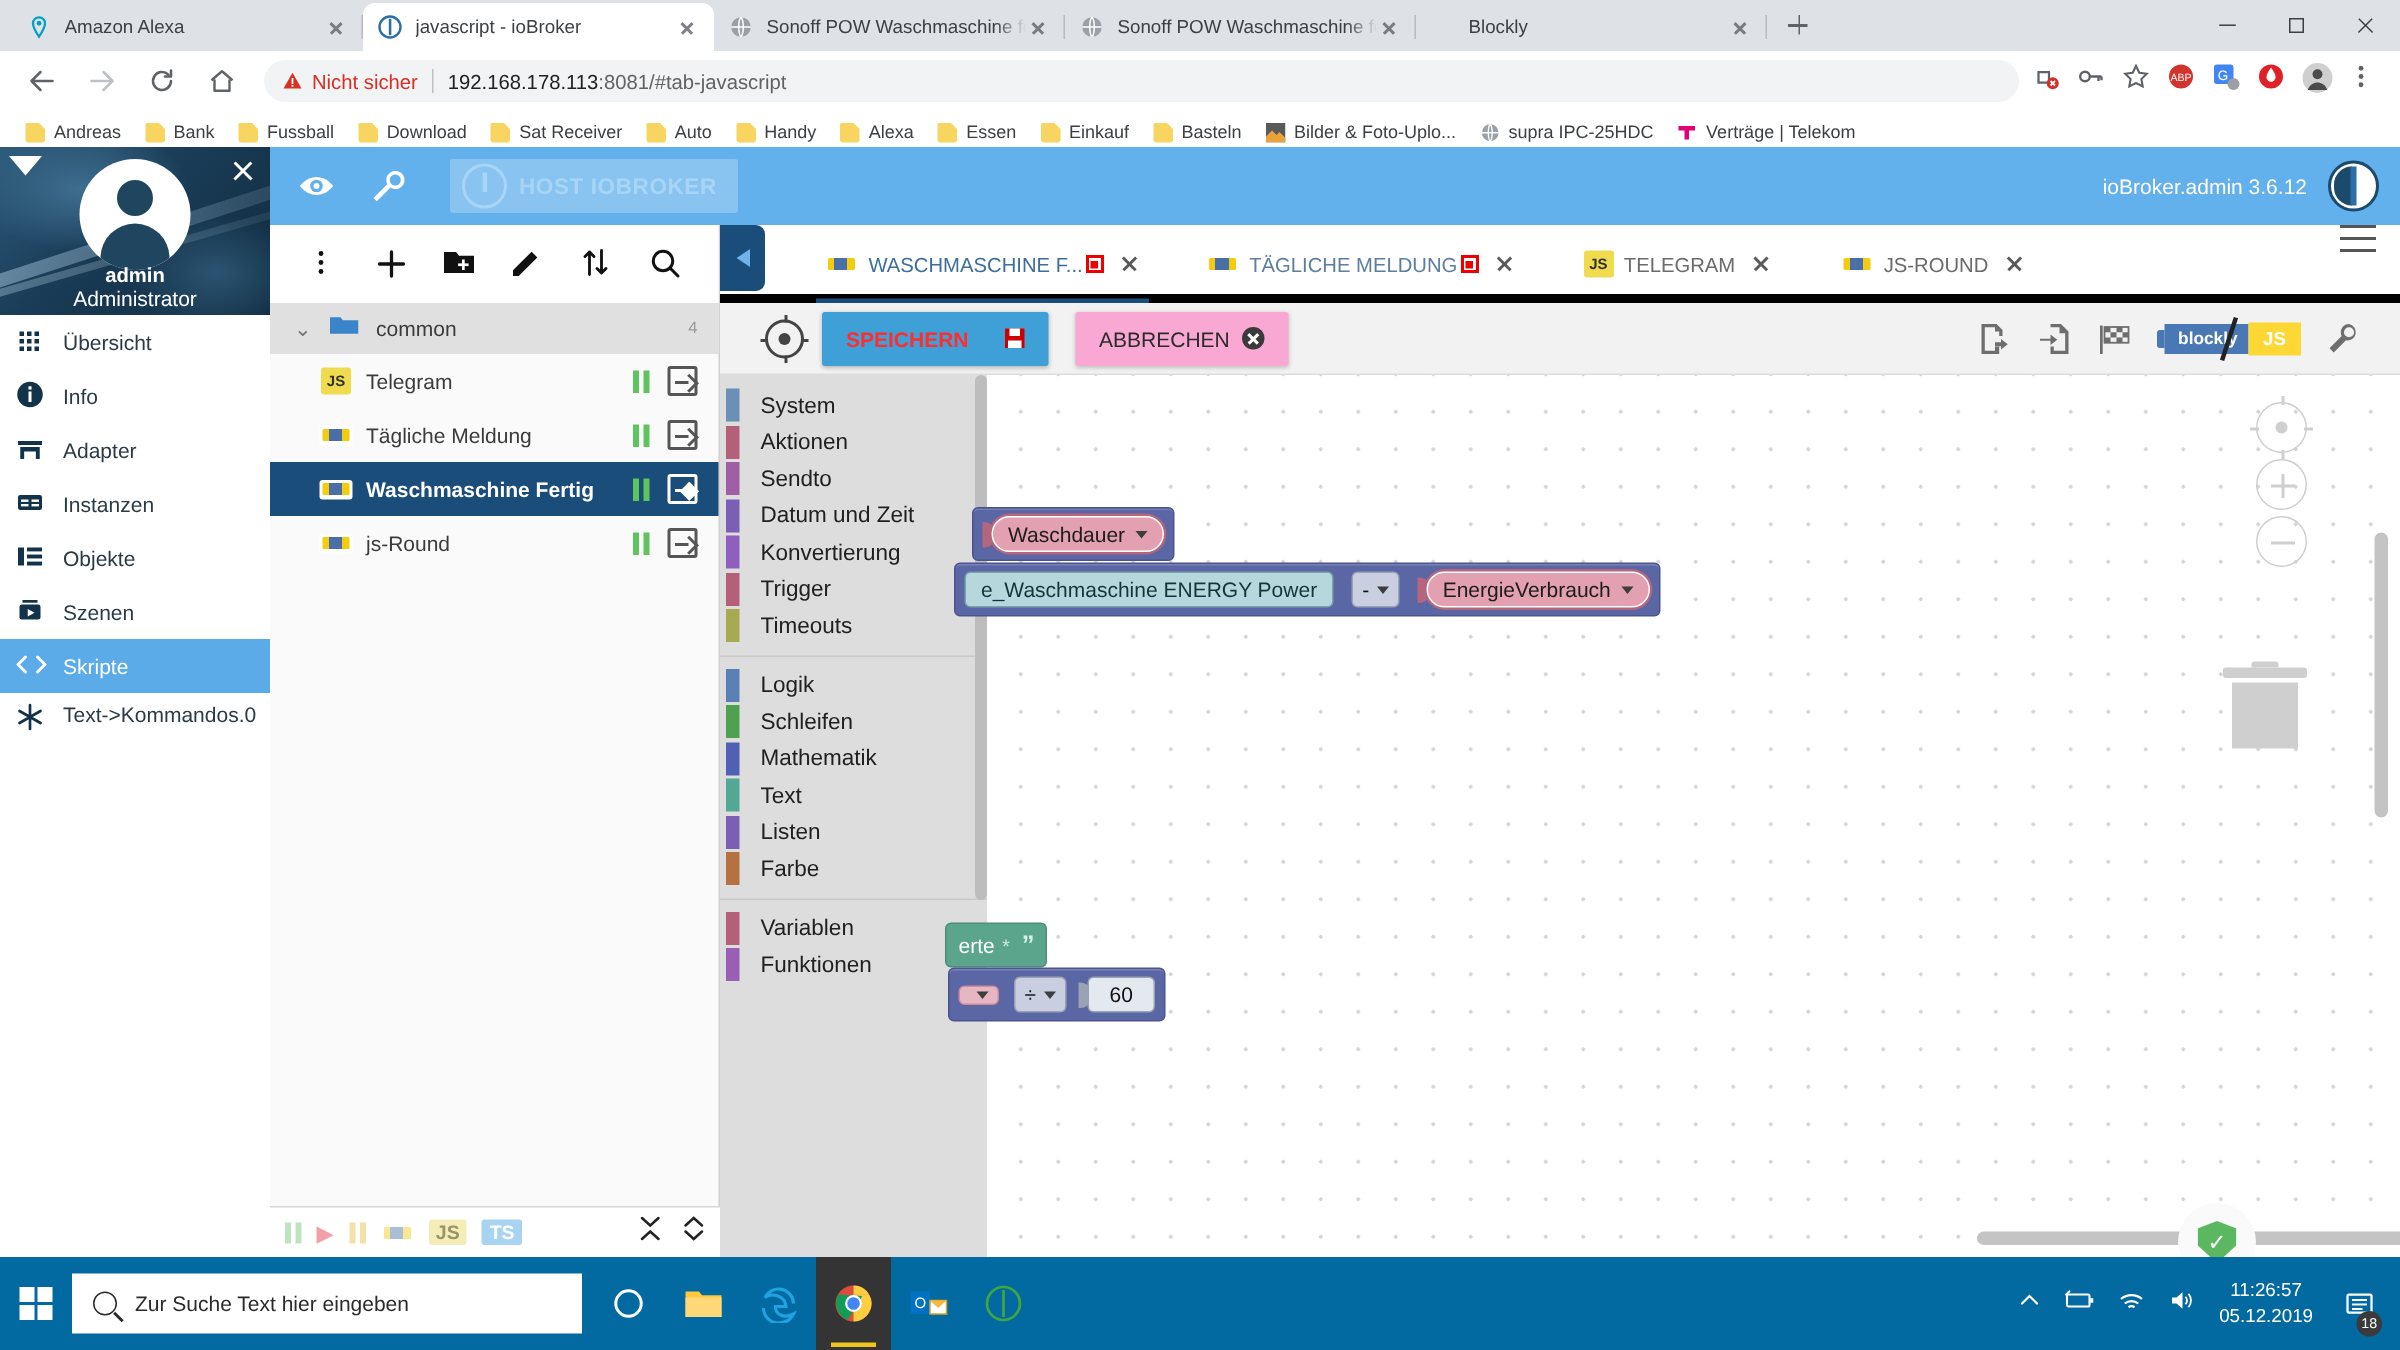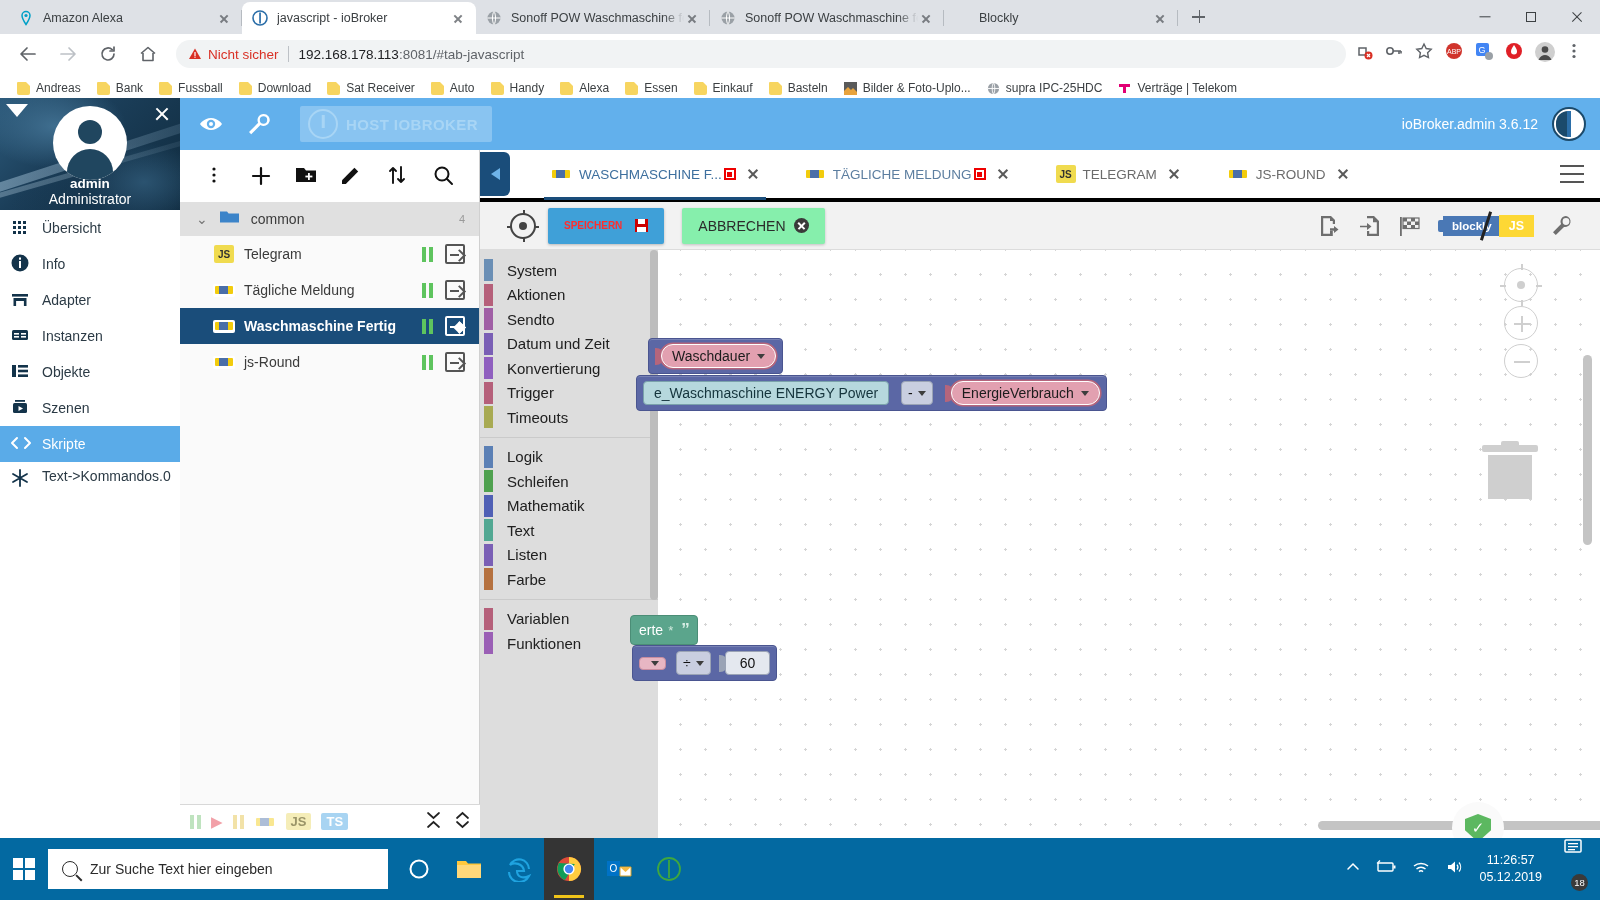--- a/index.html
+++ b/index.html
@@ -135,21 +135,21 @@
   .arrow-box:before{content:"";position:absolute;left:3px;top:8px;width:9px;height:2px;background:#555;}
   .arrow-box:after{content:"";position:absolute;left:8px;top:5px;width:7px;height:7px;border-top:2px solid #555;border-right:2px solid #555;transform:rotate(45deg);}
   .tree-row.sel .arrow-box:before,.tree-row.sel .arrow-box:after{background:#fff;border-color:#fff;}
   .tree-row.sel .arrow-box:before{background:#fff;}
   .tree-bottom{position:absolute;left:0;bottom:0;width:300px;height:34px;border-top:1px solid #d8d8d8;background:#fff;display:flex;align-items:center;padding:0 10px;gap:10px;}
   .tb-p{display:flex;gap:3px;} .tb-p i{width:4px;height:14px;display:block;}
   .tb-ts{font-size:13px;font-weight:bold;padding:1px 5px;border-radius:2px;}
 
   
   .editor{position:absolute;left:480px;top:52px;width:1120px;height:688px;background:#fff;}
-  .tabs-row{height:52px;background:#fff;display:flex;align-items:center;border-bottom:4px solid #000000;position:relative;}
+  .tabs-row{height:52px;background:#fff;display:flex;border-bottom:6px solid #000000;position:relative;}
   .back-btn{width:30px;height:44px;background:#1a4d7a;border-radius:0 6px 6px 0;display:flex;align-items:center;justify-content:center;margin-right:28px;flex:0 0 30px;}
   .back-btn .a{width:0;height:0;border-top:6px solid transparent;border-bottom:6px solid transparent;border-right:9px solid #6fb3e8;}
   .etab{display:flex;align-items:center;height:52px;padding:0 12px;font-size:13.5px;color:#5c7ea0;white-space:nowrap;position:relative;}
   .etab.active{color:#3d6f9e;}
   .etab.active:after{content:"";position:absolute;left:6px;right:6px;bottom:0;height:3px;background:#1a4d7a;}
   .etab .ei{margin-right:7px;display:flex;align-items:center;}
   .etab .redsq{width:12px;height:12px;border:2px solid #e00;display:flex;align-items:center;justify-content:center;margin-left:2px;}
   .etab .redsq i{width:5px;height:5px;background:#e00;display:block;}
   .etab .xc{width:14px;height:14px;margin-left:10px;position:relative;}
   .etab .xc:before,.etab .xc:after{content:"";position:absolute;left:1px;top:6px;width:12px;height:1.5px;background:#5a5a5a;}
@@ -158,22 +158,22 @@
   .hamburger i{height:2px;background:#555;display:block;}
 
   .cmdbar{height:48px;background:#f2f2f2;display:flex;align-items:center;padding:0 12px;border-bottom:1px solid #dcdcdc;}
   .target-ico{width:26px;height:26px;border-radius:50%;border:2px solid #444;position:relative;margin:0 12px 0 18px;flex:0 0 26px;}
   .target-ico:after{content:"";position:absolute;left:50%;top:50%;transform:translate(-50%,-50%);width:8px;height:8px;border-radius:50%;background:#444;}
   .target-ico .t1,.target-ico .t2,.target-ico .t3,.target-ico .t4{position:absolute;background:#444;}
   .target-ico .t1{left:11px;top:-5px;width:2px;height:5px;}
   .target-ico .t2{left:11px;bottom:-5px;width:2px;height:5px;}
   .target-ico .t3{top:11px;left:-5px;height:2px;width:5px;}
   .target-ico .t4{top:11px;right:-5px;height:2px;width:5px;}
-  .btn-save{background:#3fa0d8;color:#ff2d2d;font-weight:bold;font-size:10px;height:36px;padding:0 16px;display:flex;align-items:center;gap:13px;border-radius:2px;box-shadow:0 1px 3px rgba(0,0,0,.25);}
-  .btn-cancel{background:#86efac;color:#2b2b2b;font-size:14px;height:36px;padding:0 16px;display:flex;align-items:center;gap:8px;border-radius:2px;margin-left:18px;box-shadow:0 1px 3px rgba(0,0,0,.2);}
+  .btn-save{background:#3fa0d8;color:#ff2d2d;font-weight:bold;font-size:14px;height:36px;padding:0 16px;display:flex;align-items:center;gap:24px;border-radius:2px;box-shadow:0 1px 3px rgba(0,0,0,.25);}
+  .btn-cancel{background:#f9a8d4;color:#2b2b2b;font-size:14px;height:36px;padding:0 16px;display:flex;align-items:center;gap:8px;border-radius:2px;margin-left:18px;box-shadow:0 1px 3px rgba(0,0,0,.2);}
   .floppy{width:13px;height:13px;background:#c00;position:relative;}
   .floppy:before{content:"";position:absolute;left:3px;top:0;width:7px;height:5px;background:#fff;}
   .floppy:after{content:"";position:absolute;left:2px;bottom:0;width:9px;height:5px;background:#fff;}
   .xcirc{width:15px;height:15px;border-radius:50%;background:#3a3a3a;position:relative;}
   .xcirc:before,.xcirc:after{content:"";position:absolute;left:3px;top:6.8px;width:9px;height:1.6px;background:#fff;}
   .xcirc:before{transform:rotate(45deg);} .xcirc:after{transform:rotate(-45deg);}
   .cmd-right{margin-left:auto;display:flex;align-items:center;gap:16px;padding-right:14px;}
   .cmd-ico{width:24px;height:24px;position:relative;color:#666;}
   .toggle-bj{display:flex;align-items:center;height:24px;position:relative;}
   .toggle-bj .bl{background:#4a78b5;color:#fff;font-size:11.5px;font-weight:bold;padding:4px 7px 4px 9px;}
@@ -245,21 +245,21 @@
   .winlogo i{background:#fff;display:block;}
   .tsearch{width:340px;height:40px;background:#fff;display:flex;align-items:center;padding:0 14px;gap:12px;font-size:14px;color:#2b2b2b;}
   .tsearch .mag{width:16px;height:16px;border:1.8px solid #2b2b2b;border-radius:50%;position:relative;flex:0 0 16px;}
   .tsearch .mag:after{content:"";position:absolute;right:-6px;bottom:-3px;width:8px;height:1.8px;background:#2b2b2b;transform:rotate(45deg);}
   .tapps{display:flex;align-items:center;margin-left:6px;}
   .tapp{width:50px;height:62px;display:flex;align-items:center;justify-content:center;position:relative;}
   .tapp.run{background:#343434;}
   .tapp.run:after{content:"";position:absolute;left:10px;bottom:2px;width:30px;height:3px;background:#f0c419;}
   .tray{margin-left:auto;display:flex;align-items:center;gap:14px;padding-right:10px;color:#fff;}
   .clock{color:#fff;font-size:12.5px;line-height:1.35;text-align:center;}
-  .notif{width:34px;height:64px;display:flex;align-items:flex-start;justify-content:center;position:relative;}
+  .notif{width:34px;height:64px;display:flex;align-items:center;justify-content:center;position:relative;}
   .notif .badge{position:absolute;right:2px;bottom:10px;width:17px;height:17px;border-radius:50%;background:#3a3a3a;color:#fff;font-size:9.5px;display:flex;align-items:center;justify-content:center;}
 </style>
 </head>
 <body>
 
 <div class="browser">
 
   <div class="tabstrip">
     <div class="tab inactive">
       <span class="favicon">

